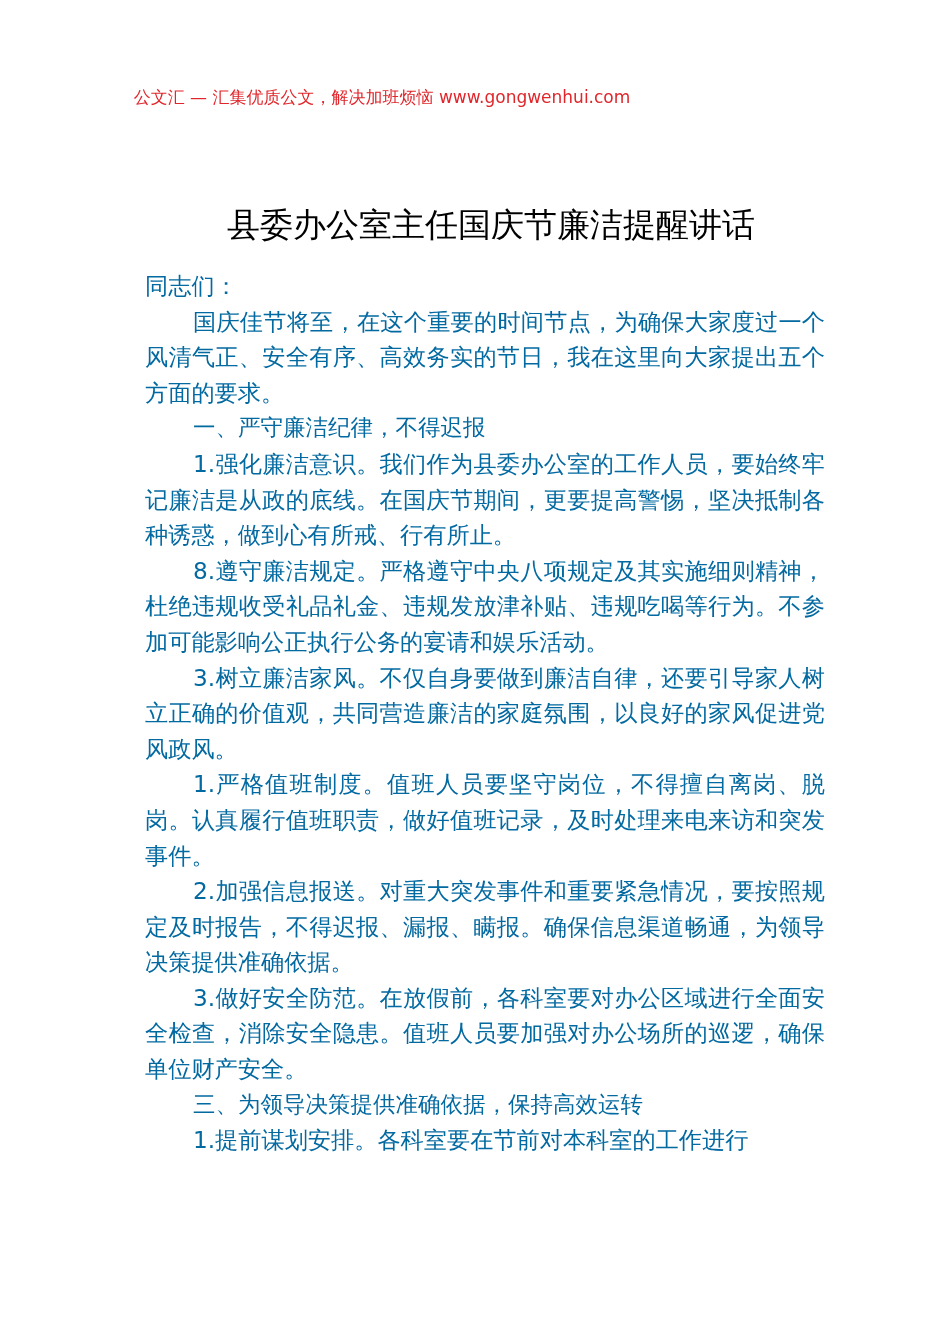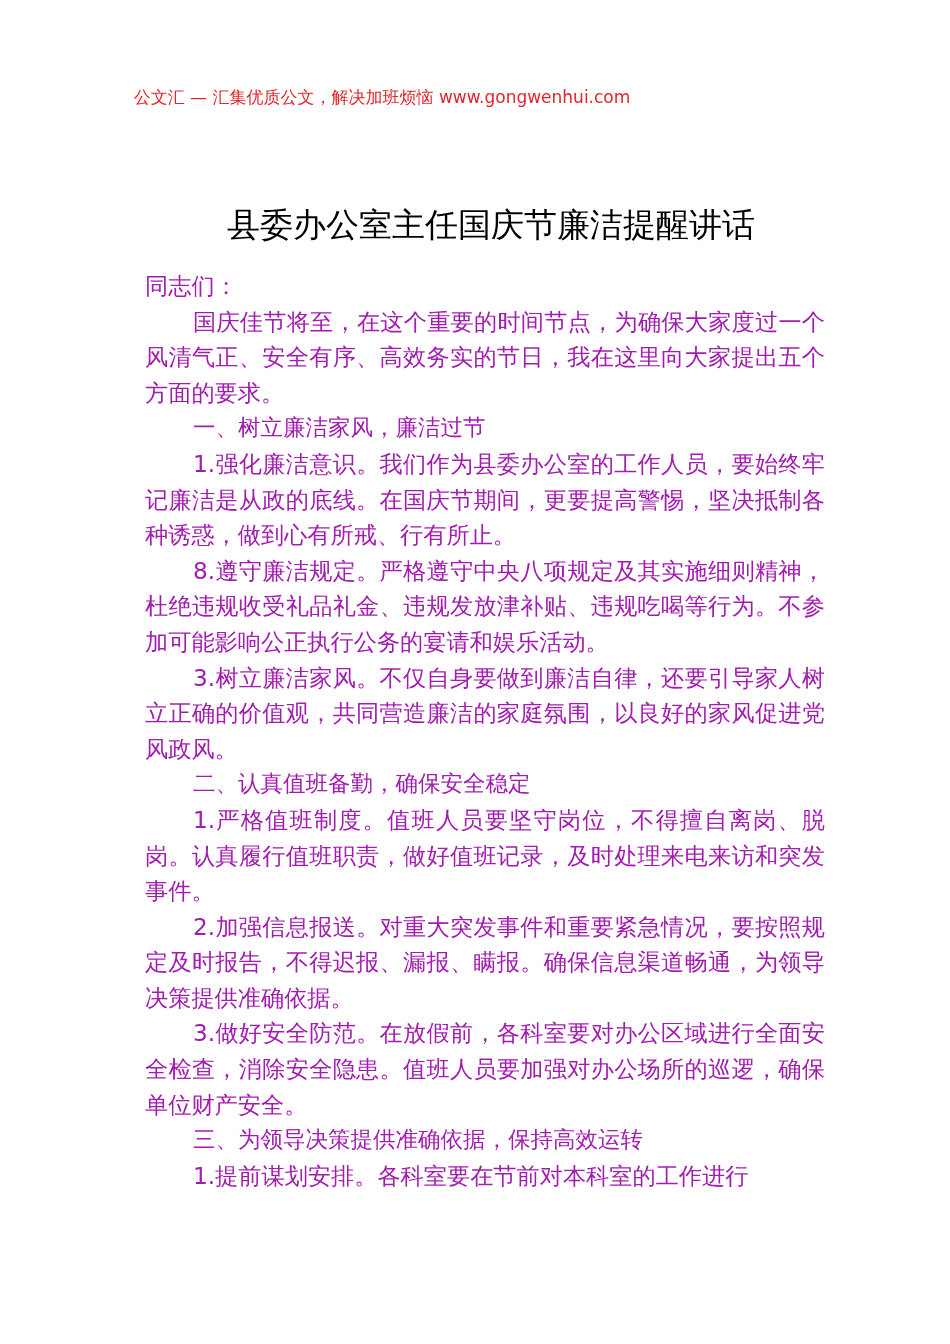--- a/index.html
+++ b/index.html
@@ -37,21 +37,21 @@
       color: #000;
       font-weight: normal;
     }
     .doc-body {
       position: absolute;
       top: 268px;
       left: 145px;
       width: 680px;
       font-size: 23.2px;
       line-height: 35.6px;
-      color: #a21caf;
+      color: #0369a1;
     }
     .p {
       margin: 0;
       padding: 0;
       text-align: justify;
       text-align-last: left;
     }
     .indent {
       text-indent: 48px;
     }
@@ -66,28 +66,27 @@
 
 <div class="header-banner">公文汇 — 汇集优质公文，解决加班烦恼 www.gongwenhui.com</div>
 
 <h1 class="doc-title">县委办公室主任国庆节廉洁提醒讲话</h1>
 
 <div class="doc-body">
   <p class="p">同志们：</p>
   <p class="p indent">国庆佳节将至，在这个重要的时间节点，为确保大家度过一个风清气正、安全有序、高效务实的节日，我在这里向大家提出五个方面的要求。</p>
 
   <div>
-    <p class="p heading">一、树立廉洁家风，廉洁过节</p>
+    <p class="p heading">一、严守廉洁纪律，不得迟报</p>
     <p class="p indent">1.强化廉洁意识。我们作为县委办公室的工作人员，要始终牢记廉洁是从政的底线。在国庆节期间，更要提高警惕，坚决抵制各种诱惑，做到心有所戒、行有所止。</p>
     <p class="p indent">8.遵守廉洁规定。严格遵守中央八项规定及其实施细则精神，杜绝违规收受礼品礼金、违规发放津补贴、违规吃喝等行为。不参加可能影响公正执行公务的宴请和娱乐活动。</p>
     <p class="p indent">3.树立廉洁家风。不仅自身要做到廉洁自律，还要引导家人树立正确的价值观，共同营造廉洁的家庭氛围，以良好的家风促进党风政风。</p>
   </div>
 
   <div>
-    <p class="p heading">二、认真值班备勤，确保安全稳定</p>
     <p class="p indent">1.严格值班制度。值班人员要坚守岗位，不得擅自离岗、脱岗。认真履行值班职责，做好值班记录，及时处理来电来访和突发事件。</p>
     <p class="p indent">2.加强信息报送。对重大突发事件和重要紧急情况，要按照规定及时报告，不得迟报、漏报、瞒报。确保信息渠道畅通，为领导决策提供准确依据。</p>
     <p class="p indent">3.做好安全防范。在放假前，各科室要对办公区域进行全面安全检查，消除安全隐患。值班人员要加强对办公场所的巡逻，确保单位财产安全。</p>
   </div>
 
   <div>
     <p class="p heading">三、为领导决策提供准确依据，保持高效运转</p>
     <p class="p indent">1.提前谋划安排。各科室要在节前对本科室的工作进行</p>
   </div>
 </div>

